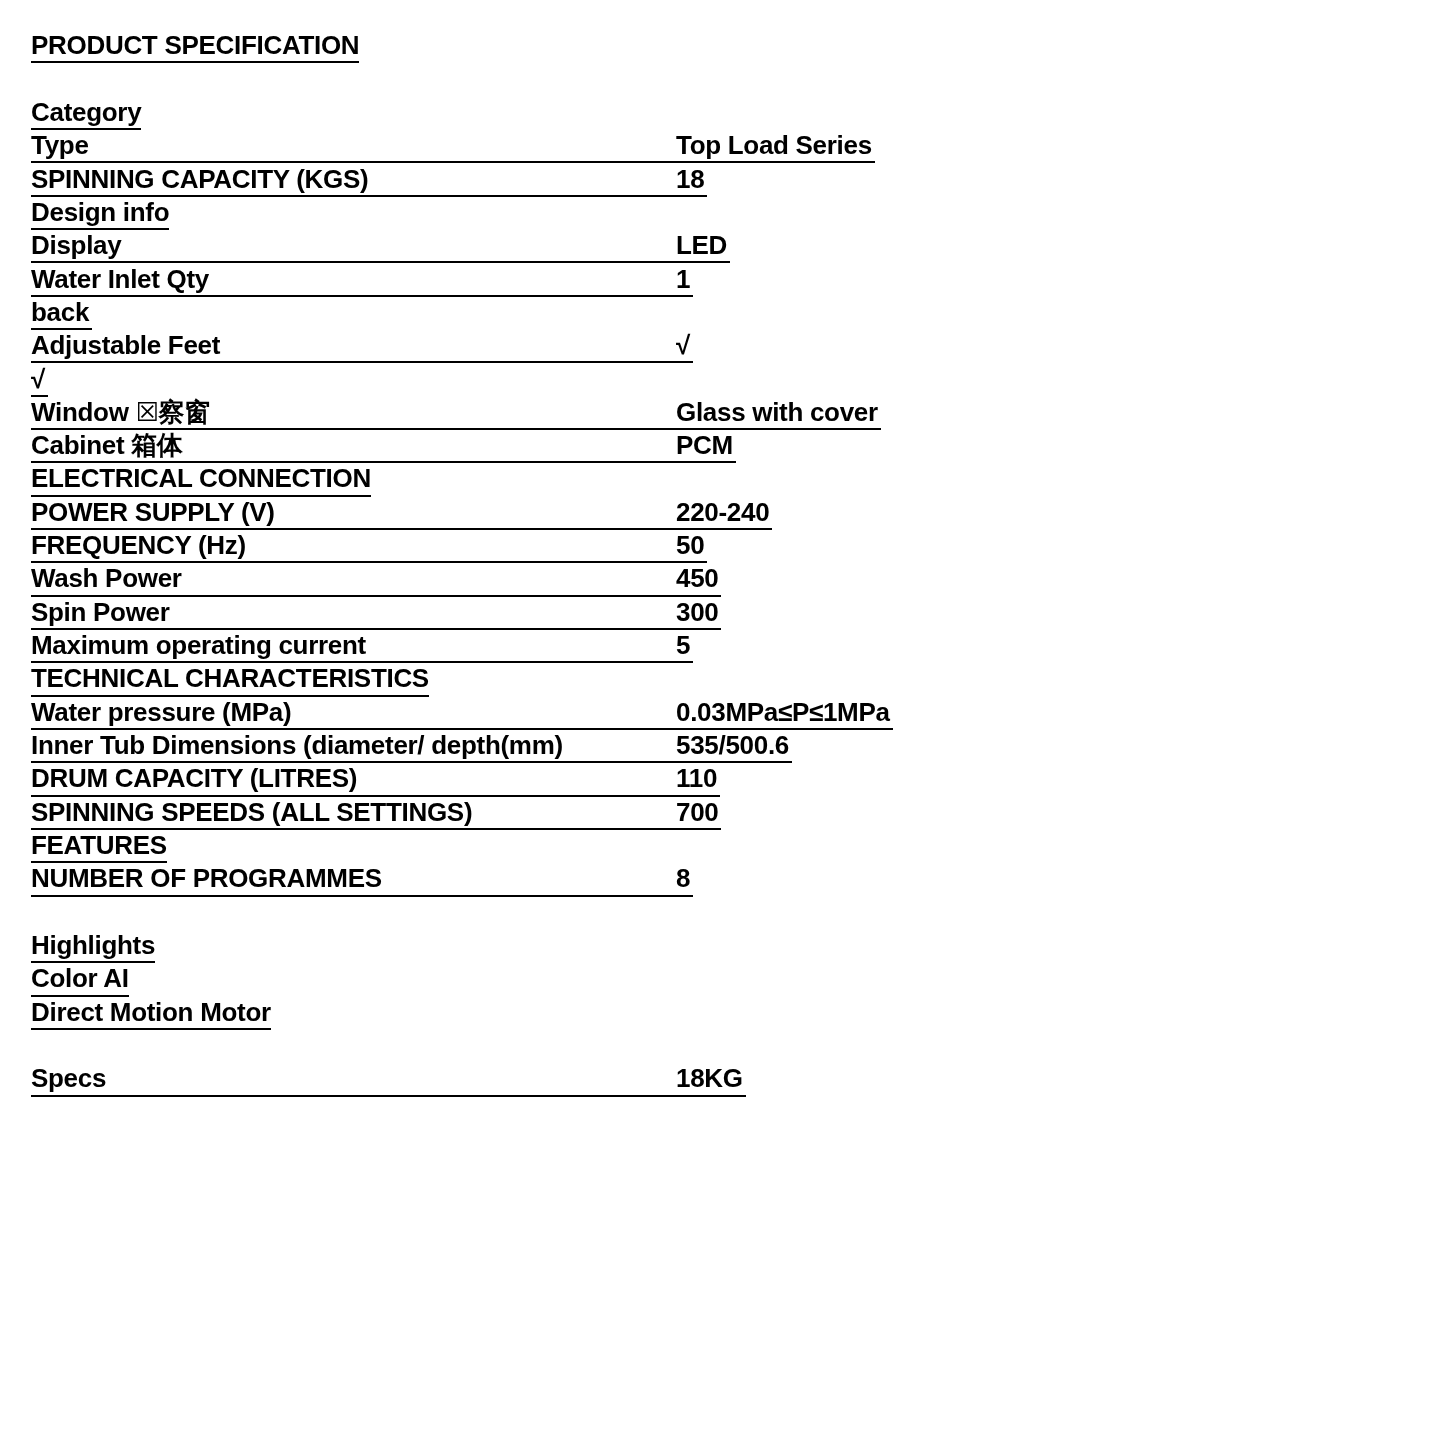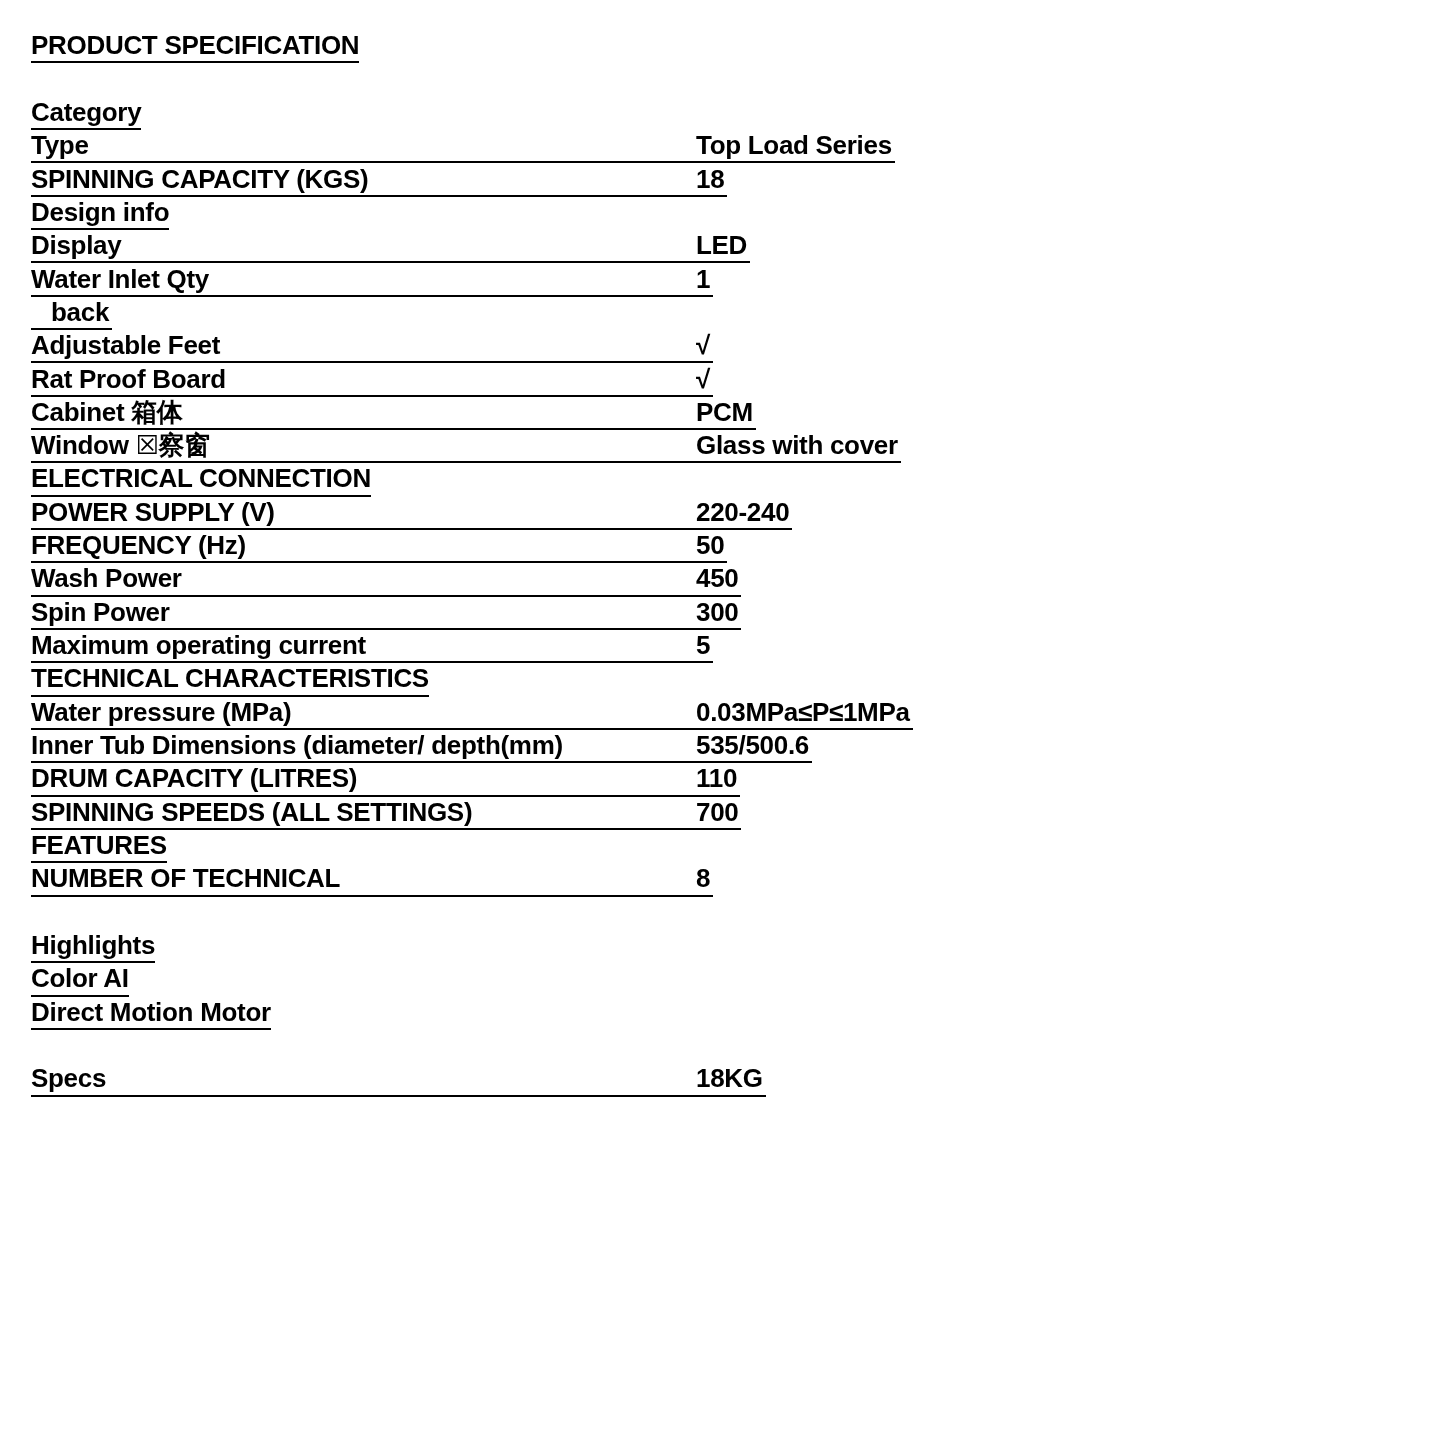--- a/index.html
+++ b/index.html
@@ -43,21 +43,20 @@
   .label {
     white-space: nowrap;
   }
   .row-label {
     width: 645px;
     min-width: 645px;
   }
   .value {
     white-space: nowrap;
     padding-right: 3px;
-    margin-left: 20px;
   }
   .spacer {
     
   }
 </style>
 </head>
 <body>
 
 <div class="sheet">
   <div class="line">
@@ -107,38 +106,37 @@
         </span>
   </div>
       <div class="line">
     <span class="u">
           <span class="label row-label">Adjustable Feet</span>
           <span class="value">√</span>
         </span>
   </div>
       <div class="line">
     <span class="u">
-          <span class="label row-label">Rat Proof Board</span>
           <span class="value">√</span>
+        </span>
+  </div>
+      <div class="line">
+    <span class="u">
+          <span class="label row-label">Window ☒察窗</span>
+          <span class="value">Glass with cover</span>
         </span>
   </div>
       <div class="line">
     <span class="u">
           <span class="label row-label">Cabinet 箱体</span>
           <span class="value">PCM</span>
         </span>
   </div>
       <div class="line">
     <span class="u">
-          <span class="label row-label">Window ☒察窗</span>
-          <span class="value">Glass with cover</span>
-        </span>
-  </div>
-      <div class="line">
-    <span class="u">
           <span class="label">ELECTRICAL CONNECTION</span>
         </span>
   </div>
       <div class="line">
     <span class="u">
           <span class="label row-label">POWER SUPPLY (V)</span>
           <span class="value">220-240</span>
         </span>
   </div>
       <div class="line">
@@ -194,21 +192,21 @@
           <span class="value">700</span>
         </span>
   </div>
       <div class="line">
     <span class="u">
           <span class="label">FEATURES</span>
         </span>
   </div>
       <div class="line">
     <span class="u">
-          <span class="label row-label">NUMBER OF TECHNICAL</span>
+          <span class="label row-label">NUMBER OF PROGRAMMES</span>
           <span class="value">8</span>
         </span>
   </div>
       <div class="line spacer"></div>
       <div class="line">
     <span class="u">
           <span class="label">Highlights</span>
         </span>
   </div>
       <div class="line">

